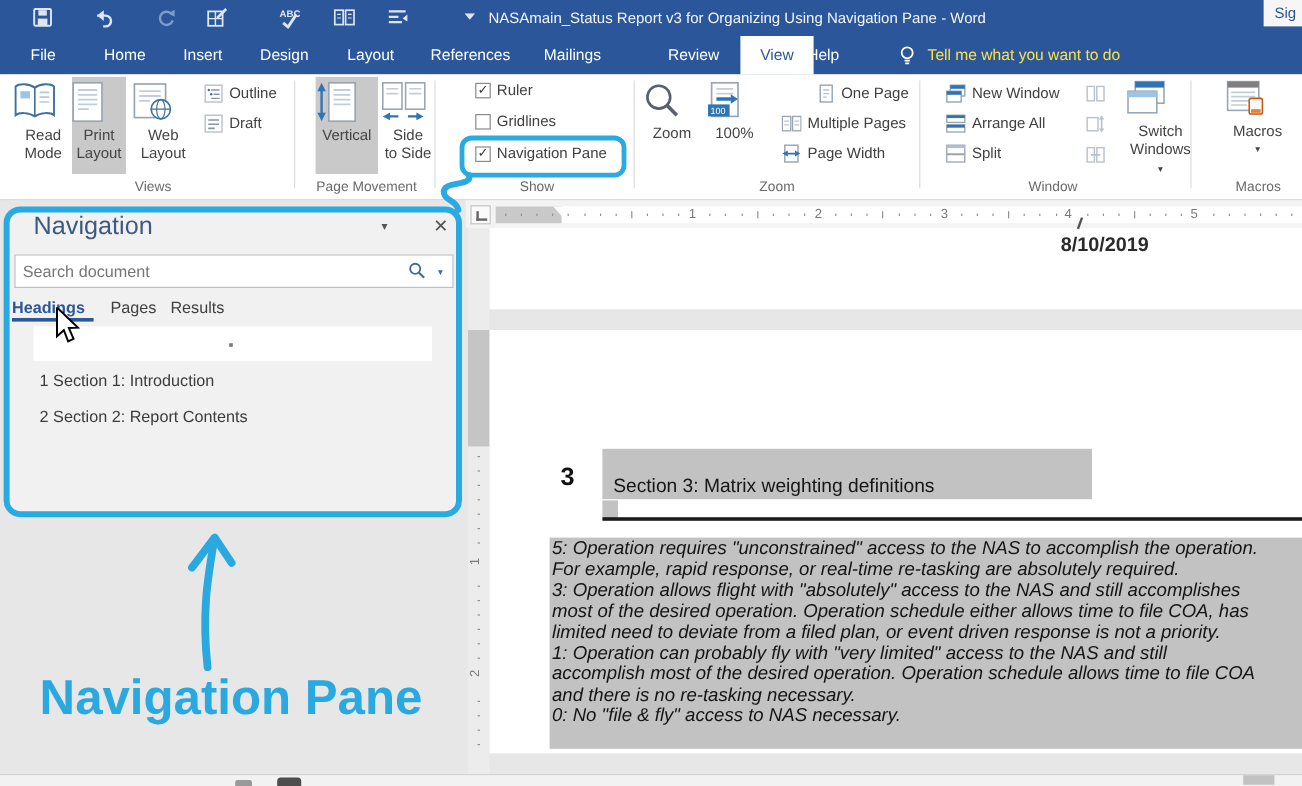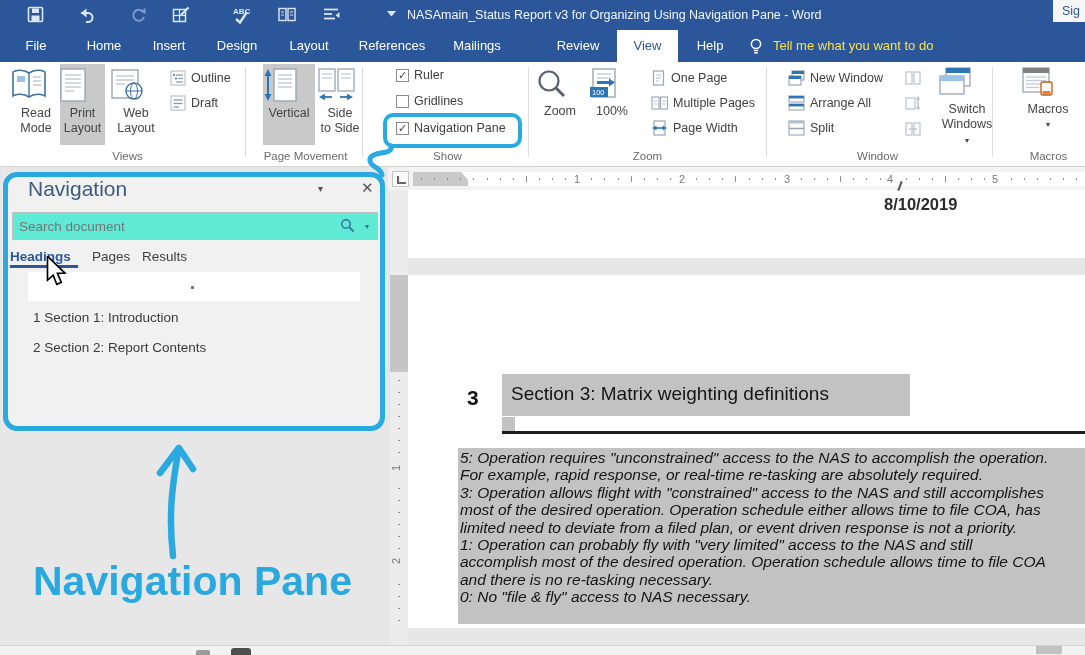--- a/index.html
+++ b/index.html
@@ -40,39 +40,39 @@
   .tick { position:absolute; background:#8f8f8f; }
   .rnum { position:absolute; top:1px; font-size:11px; color:#7a7a7a; }
   .vnum { position:absolute; font-size:11px; color:#7a7a7a; transform:rotate(-90deg); }
   .ind-top { position:absolute; left:-7px; top:0; width:0; height:0; border:7px solid transparent; border-top:8px solid #fdfdfd; }
   .vruler { position:absolute; left:390px; top:190px; width:18px; bottom:10px; background:#ececec; }
   .page { position:absolute; left:408px; right:0; background:#fff; }
   .gap { position:absolute; left:408px; right:0; background:#e7e7e7; }
   .date { position:absolute; left:884px; top:195px; font-size:16.5px; font-weight:600; color:#2b2b2b; }
   .h3num { position:absolute; left:467px; top:386px; font-size:21px; font-weight:bold; color:#111; }
   .h3hl { position:absolute; left:502px; top:374px; width:408px; height:42px; background:#c2c2c2; }
-  .h3hl span { position:absolute; left:9px; top:9px; font-size:19px; color:#151515; white-space:nowrap;text-align:right; }
+  .h3hl span { position:absolute; left:9px; top:23px; font-size:16px; color:#151515; white-space:nowrap;text-align:right; }
   .h3sq { position:absolute; left:502px; top:417px; width:13px; height:15px; background:#c2c2c2; }
   .h3line { position:absolute; left:502px; top:431px; right:0; height:2.5px; background:#1c1c1c; }
   .bodyhl { position:absolute; left:458px; top:448px; right:0; height:176px; background:#c2c2c2;
             font-size:15.5px; font-style:italic; color:#141414; line-height:17.4px; padding:1px 0 0 2px; }
   .bodyhl div { white-space:nowrap; }
   .bodyhl .bt { font-weight:bold; }
   
   .statusbar { position:absolute; left:0; bottom:0; width:1085px; height:10px; background:#f2f2f2; border-top:1px solid #d4d4d4; }
   .scrollthumb { position:absolute; left:1036px; bottom:1px; width:26px; height:8px; background:#c2c2c2; }
   .smudge1 { position:absolute; left:196px; bottom:0; width:14px; height:5px; background:#9a9a9a; border-radius:2px 2px 0 0; }
   .smudge2 { position:absolute; left:231px; bottom:0; width:20px; height:7px; background:#4d4d4d; border-radius:3px 3px 0 0; }
   
   .callout { position:absolute; left:3px; top:172px; width:382px; height:259px; border:5px solid #29abe2;
              border-radius:14px; background:#f1f1f1; }
   .navtitle { position:absolute; left:28px; top:177px; font-size:21px; color:#3c5a7e; }
   .navcaret { position:absolute; left:318px; top:183px; font-size:10px; color:#555; }
   .navclose { position:absolute; left:361px; top:179px; font-size:15px; color:#555; }
-  .searchbox { position:absolute; left:12px; top:212px; width:366px; height:28px; background:#5eead4; border:1px solid #c0c0c0; }
+  .searchbox { position:absolute; left:12px; top:212px; width:366px; height:28px; background:#ffffff; border:1px solid #c0c0c0; }
   .searchbox .ph { position:absolute; left:6px; top:6px; font-size:13.5px; color:#767676; }
   .navtab { position:absolute; top:249px; font-size:13.5px; color:#3f3f3f; }
   .navtab.active { color:#2b579a; font-weight:bold; }
   .navtabul { position:absolute; left:10px; top:265px; width:68px; height:3px; background:#2b579a; }
   .blankrow { position:absolute; left:28px; top:272px; width:332px; height:29px; background:#fff; }
   .blankdot { position:absolute; left:191px; top:286px; width:3px; height:3px; background:#777; }
   .navitem { position:absolute; left:28px; width:332px; height:26px; font-size:13.5px; color:#3b3b3b;
              line-height:26px; padding-left:5px; white-space:nowrap; }
   .navitem.sel { background:#ccd8ee; }
   
@@ -148,21 +148,21 @@
   <div class="tabsrow">
     <span class="rtab" style="left:20px;width:32px">File</span>
     <span class="rtab" style="left:83px;width:42px">Home</span>
     <span class="rtab" style="left:149px;width:40px">Insert</span>
     <span class="rtab" style="left:213px;width:48px">Design</span>
     <span class="rtab" style="left:285px;width:48px">Layout</span>
     <span class="rtab" style="left:355px;width:74px">References</span>
     <span class="rtab" style="left:449px;width:56px">Mailings</span>
     <span class="rtab" style="left:554px;width:48px">Review</span>
     <span class="rtab active" style="left:617px;width:61px">View</span>
-    <span class="rtab" style="left:692px;width:36px">Help</span>
+    <span class="rtab" style="left:668px;width:36px">Help</span>
     <span class="qat-icon" style="left:748px; top:7px; color:#fff">
       <svg width="16" height="18" viewBox="0 0 16 18">
           <circle cx="8" cy="7" r="4.6" fill="none" stroke="currentColor" stroke-width="1.5"></circle>
           <line x1="5.8" y1="13.5" x2="10.2" y2="13.5" stroke="currentColor" stroke-width="1.5"></line>
           <line x1="6.3" y1="15.8" x2="9.7" y2="15.8" stroke="currentColor" stroke-width="1.5"></line>
         </svg>
     </span>
     <span class="tellme">Tell me what you want to do</span>
   </div>
 
@@ -299,21 +299,21 @@
             <rect x="4" y="1" width="22" height="28" fill="#fff" stroke="#9aa5b3" stroke-width="1.4"></rect>
             <line x1="8" y1="6" x2="22" y2="6" stroke="#c3cdd9" stroke-width="1.4"></line>
             <line x1="8" y1="10" x2="22" y2="10" stroke="#c3cdd9" stroke-width="1.4"></line>
             <polygon points="8,13 20,13 20,10.5 26,14.5 20,18.5 20,16 8,16" fill="#2e75b6"></polygon>
             <rect x="1" y="19" width="18" height="10" fill="#2e75b6"></rect>
             <text x="3" y="27" font-size="7.5" fill="#fff" font-family="Liberation Sans,sans-serif">100</text>
           </svg>
       </span>
       <span style="display:block;width:46px">100%</span>
     </div>
-    <div class="smallitem" style="left:651px;top:8px">
+    <div class="smallitem" style="left:681px;top:8px">
       <svg width="15" height="16" viewBox="0 0 15 16">
           <rect x="2.5" y="1" width="10" height="14" fill="#fff" stroke="#9aa5b3" stroke-width="1.2"></rect>
           <line x1="5" y1="5" x2="10" y2="5" stroke="#b9c4d1" stroke-width="1.1"></line>
           <line x1="5" y1="8" x2="10" y2="8" stroke="#b9c4d1" stroke-width="1.1"></line>
           <line x1="5" y1="11" x2="8" y2="11" stroke="#b9c4d1" stroke-width="1.1"></line>
         </svg>
       <span>One Page</span>
     </div>
     <div class="smallitem" style="left:651px;top:33px">
       <svg width="17" height="16" viewBox="0 0 17 16">
@@ -507,21 +507,21 @@
   <div class="page" style="top:275px;height:353px"></div>
   <div class="h3num">3</div>
   <div class="h3hl">
     <span>Section 3: Matrix weighting definitions</span>
   </div>
   <div class="h3sq"></div>
   <div class="h3line"></div>
   <div class="bodyhl">
     <div>5: Operation requires "unconstrained" access to the NAS to accomplish the operation.</div>
     <div>For example, rapid response, or real-time re-tasking are absolutely required.</div>
-    <div>3: Operation allows flight with "constrained" access to the NAS and still accomplishes</div>
+    <div>3: Operation allows flight with "absolutely" access to the NAS and still accomplishes</div>
     <div>most of the desired operation.  Operation schedule either allows time to file COA, has</div>
     <div>limited need to deviate from a filed plan, or event driven response is not a priority.</div>
     <div>1: Operation can probably fly with "very limited" access to the NAS and still</div>
     <div>accomplish most of the desired operation. Operation schedule allows time to file COA</div>
     <div>and there is no re-tasking necessary.</div>
     <div>0: No "file &amp; fly" access to NAS necessary.</div>
   </div>
   <div class="gap" style="top:628px;height:17px"></div>
 
   <div class="statusbar">

